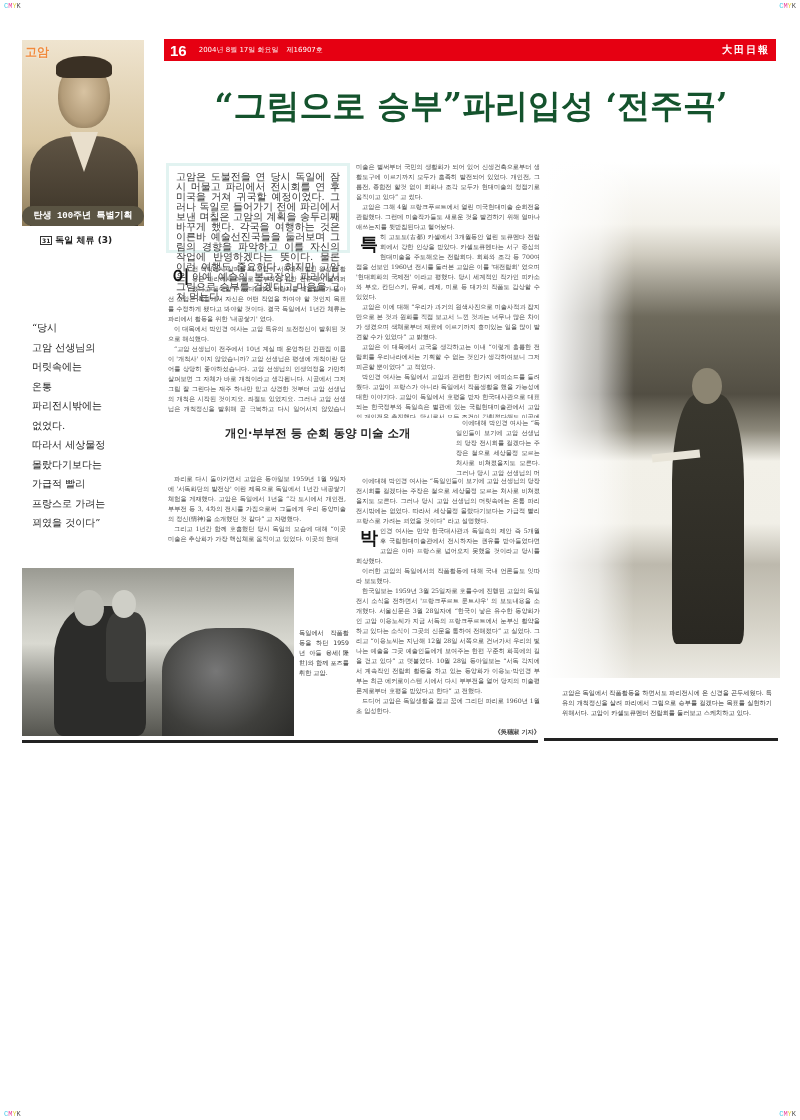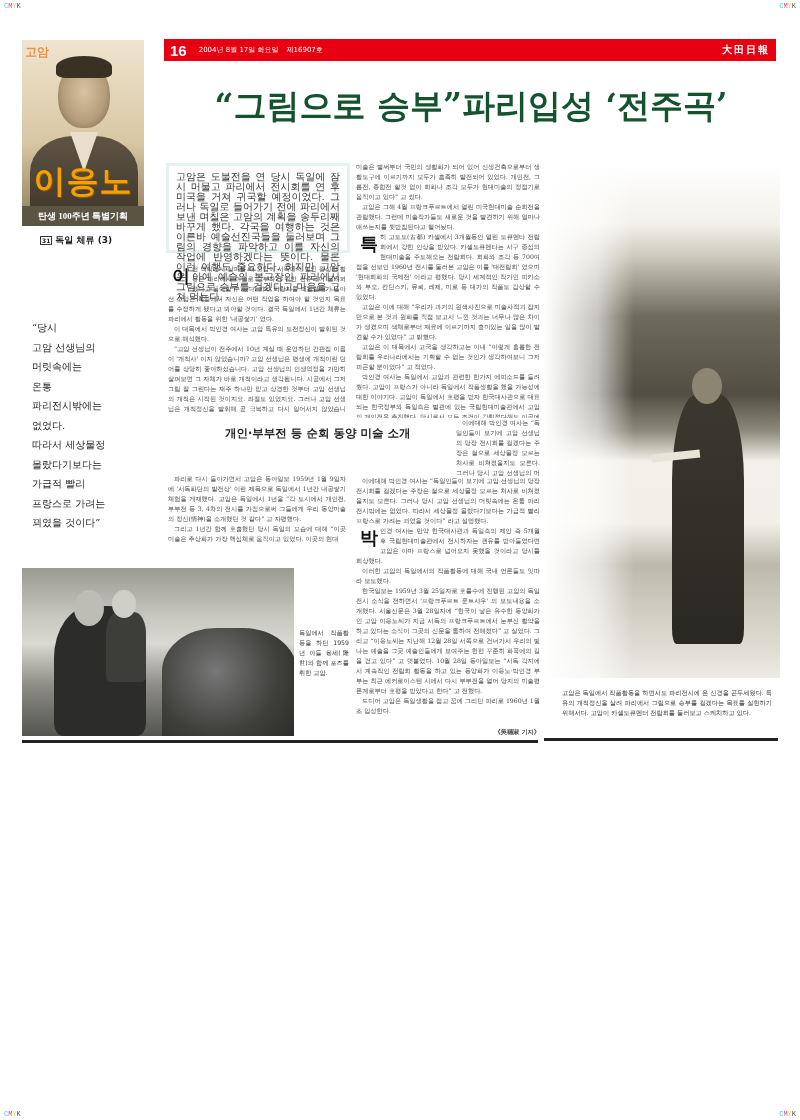--- a/index.html
+++ b/index.html
@@ -19,21 +19,21 @@
   .hbar .logo { margin-left: auto; font-family: "DejaVu Serif", serif; font-weight: bold; font-size: 10px; letter-spacing: 2px; text-align: right; }
 
   
   .portrait { position: absolute; left: 22px; top: 40px; width: 122px; height: 186px; background: linear-gradient(180deg, #efe4cf 0%, #d9c7a3 55%, #8c7a58 100%); overflow: hidden; }
   .portrait .head { position: absolute; left: 36px; top: 22px; width: 52px; height: 66px; border-radius: 50% 50% 45% 45%; background: radial-gradient(ellipse at 50% 45%, #d8c3a2 0%, #b39c79 60%, #6d5b40 100%); }
   .portrait .hair { position: absolute; left: 34px; top: 16px; width: 56px; height: 22px; border-radius: 50% 50% 20% 20%; background: #3a3024; }
   .portrait .suit { position: absolute; left: 8px; top: 96px; width: 108px; height: 90px; border-radius: 40% 40% 0 0; background: linear-gradient(180deg, #5f5444, #3c3428); }
   .portrait .shirt { position: absolute; left: 48px; top: 92px; width: 28px; height: 40px; background: #e9dfcc; clip-path: polygon(0 0,100% 0,50% 100%); }
   .portrait .tag1 { position: absolute; left: 3px; top: 4px; font-family: "DejaVu Sans", sans-serif; font-weight: bold; font-size: 12px; color: #f08a3c; text-shadow: 0 0 2px #fff; }
   .portrait .tag2 { position: absolute; left: 0; width: 100%; top: 120px; text-align: center; font-family: "DejaVu Sans", sans-serif; font-weight: bold; font-size: 32px; color: #f5a000; letter-spacing: 1px; text-shadow: 1px 1px 0 #8a5a00; }
-  .portrait .strip { position: absolute; left: 0; bottom: 0; width: 100%; height: 20px; background: #5a5443; color: #fff; font-family: Liberation Serif, serif; font-size: 9px; font-weight: bold; text-align: center; line-height: 20px; }
+  .portrait .strip { position: absolute; left: 0; bottom: 0; width: 100%; height: 20px; background: #5a5443; color: #fff; font-family: Liberation Mono, monospace; font-size: 9px; font-weight: bold; text-align: center; line-height: 20px; border-radius: 10px; }
 
   .series { position: absolute; left: 40px; top: 234px; font-family: "DejaVu Sans", sans-serif; font-size: 9px; font-weight: bold; color: #222; }
   .series .num { display: inline-block; border: 1px solid #333; font-size: 6px; padding: 0 1px; margin-right: 3px; vertical-align: middle; }
 
   .pull { position: absolute; left: 32px; top: 318px; width: 118px; font-family: "DejaVu Serif", serif; font-size: 10px; line-height: 19.5px; color: #222; }
   .pull div { white-space: nowrap; }
 
   
   .headline { position: absolute; left: 166px; top: 84px; width: 610px; text-align: center; font-family: "DejaVu Serif", serif; font-weight: bold; font-size: 33px; color: #14532d; letter-spacing: 0; }
 
@@ -82,21 +82,20 @@
   <span class="no">제16907호</span>
   <span class="logo">大田日報</span>
 </div>
 
 <div class="portrait">
   <div class="suit"></div>
   <div class="shirt"></div>
   <div class="head"></div>
   <div class="hair"></div>
   <div class="tag1">고암</div>
-  <div class="tag2">이응노</div>
   <div class="strip">탄생 100주년 특별기획</div>
 </div>
 <div class="series">
   <span class="num">31</span><span>독일 체류 (3)</span>
 </div>
 
 <div class="pull">
   <div>“당시</div>
   <div>고암 선생님의</div>
   <div>머릿속에는</div>

